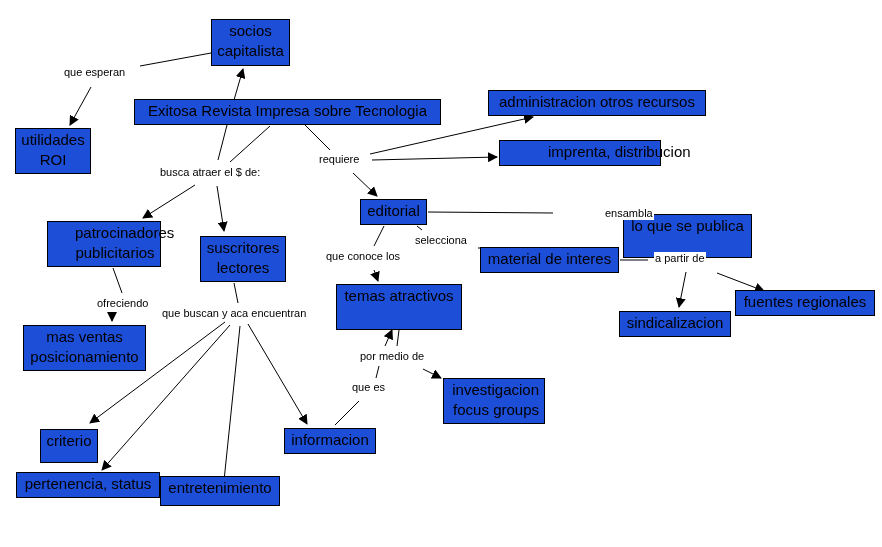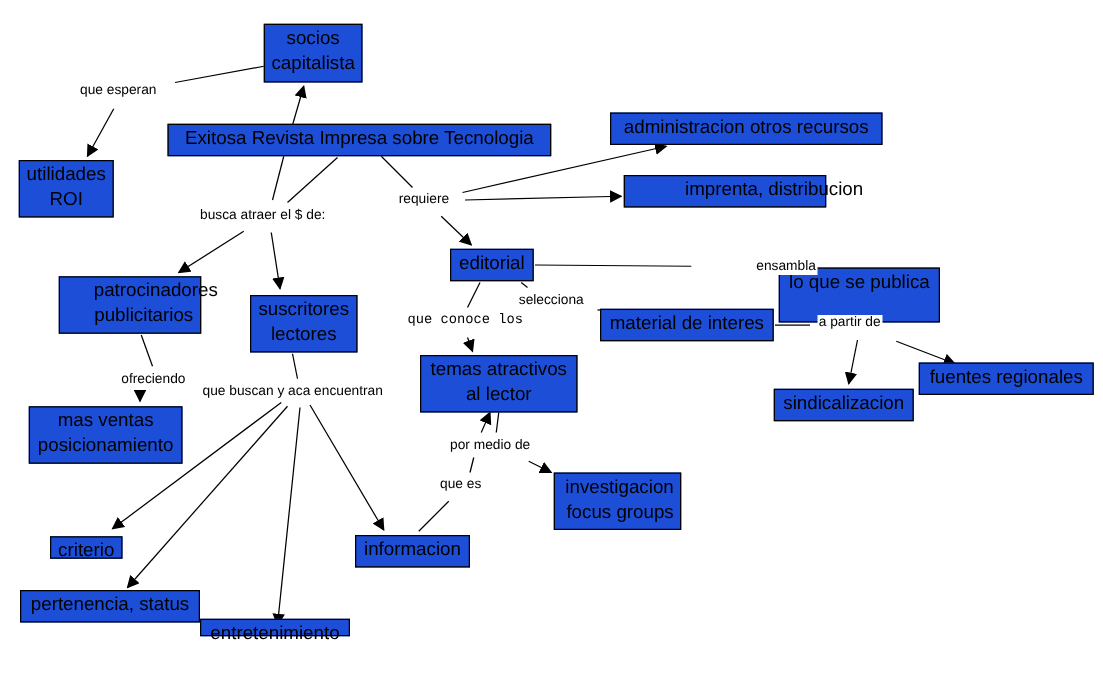--- a/index.html
+++ b/index.html
@@ -120,60 +120,59 @@
   <span>suscritores</span>
   <span>lectores</span>
 </div>
 
 <div class="node" style="left:480px;top:247px;width:139px;height:26px;">
   <span>material de interes</span>
 </div>
 
 <div class="node" style="left:336px;top:284px;width:126px;height:46px;">
   <span>temas atractivos</span>
-  <span>al lector</span>
 </div>
 
 <div class="node" style="left:735px;top:290px;width:140px;height:26px;">
   <span>fuentes regionales</span>
 </div>
 
 <div class="node" style="left:619px;top:311px;width:112px;height:26px;">
   <span>sindicalizacion</span>
 </div>
 
 <div class="node" style="left:23px;top:325px;width:123px;height:46px;">
   <span>mas ventas</span>
   <span>posicionamiento</span>
 </div>
 
 <div class="node" style="left:443px;top:378px;width:102px;height:46px;text-align:right;">
   <span>investigacion</span>
   <span>focus groups</span>
 </div>
 
-<div class="node" style="left:40px;top:429px;width:58px;height:18px;">
+<div class="node" style="left:40px;top:429px;width:58px;height:34px;">
   <span>criterio</span>
 </div>
 
 <div class="node" style="left:284px;top:428px;width:92px;height:26px;">
   <span>informacion</span>
 </div>
 
 <div class="node" style="left:16px;top:472px;width:144px;height:26px;">
   <span>pertenencia, status</span>
 </div>
 
-<div class="node" style="left:160px;top:495px;width:120px;height:14px;text-align:center;">
+<div class="node" style="left:160px;top:476px;width:120px;height:30px;text-align:center;">
   <span>entretenimiento</span>
 </div>
 
 <div class="link-label" style="left:63px;top:66px;">que esperan</div>
 <div class="link-label" style="left:159px;top:166px;">busca atraer el $ de:</div>
 <div class="link-label" style="left:318px;top:153px;">requiere</div>
 <div class="link-label" style="left:560px;top:207px;margin-left:44px;">ensambla</div>
 <div class="link-label" style="left:414px;top:234px;">selecciona</div>
-<div class="link-label" style="left:325px;top:250px;font-family:Liberation Mono, monospace;">que conoce los</div>
+<div class="link-label" style="left:325px;top:250px;">que conoce los</div>
 <div class="link-label" style="left:654px;top:252px;">a partir de</div>
 <div class="link-label" style="left:96px;top:297px;">ofreciendo</div>
 <div class="link-label" style="left:161px;top:307px;">que buscan y aca encuentran</div>
 <div class="link-label" style="left:359px;top:350px;">por medio de</div>
 <div class="link-label" style="left:351px;top:381px;">que es</div>
 
 </body></html>

